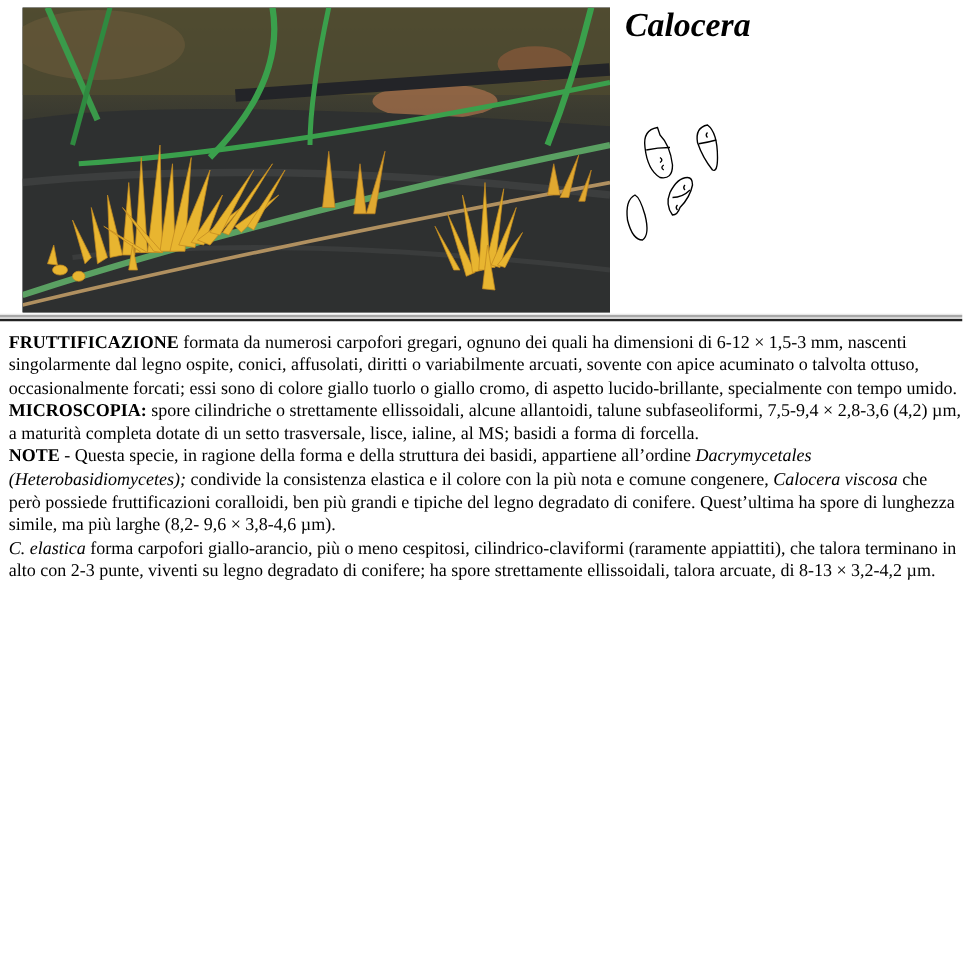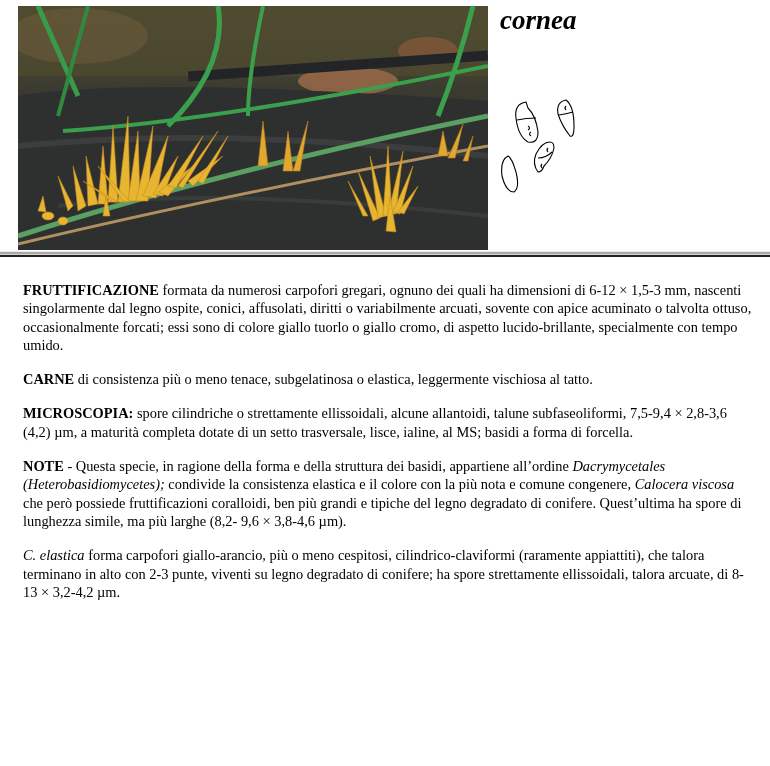--- a/index.html
+++ b/index.html
@@ -51,21 +51,21 @@
       background: linear-gradient(#e8e8e8 0, #e8e8e8 1px, #a8a8a8 1px, #a8a8a8 3px, #d4d4d4 3px, #d4d4d4 4px, #222 4px, #222 6px);
     }
     .text {
       position: absolute;
       left: 7px;
       top: 265px;
       width: 762px;
       font-size: 14.4px;
       line-height: 18.3px;
     }
-    .text p { margin: 16px; }
+    .text p { margin: 0; }
     .text b { font-weight: bold; }
     .text i { font-style: italic; }
   </style>
 </head>
 <body>
 
 <div class="photo">
   <svg width="470" height="244" viewBox="0 0 470 244" xmlns="http://www.w3.org/2000/svg">
     <defs>
       <linearGradient id="bg" x1="0" y1="0" x2="0" y2="1">
@@ -135,21 +135,21 @@
       <path d="M370 208 L385 145 L378 208 Z"></path>
       <path d="M375 206 L395 160 L382 208 Z"></path>
       <path d="M380 206 L400 180 L386 208 Z"></path>
       <path d="M368 225 L372 190 L378 226 Z"></path>
       <path d="M345 210 L330 175 L350 210 Z"></path>
     </g>
   </svg>
 </div>
 
 <div class="title">
-  <div>cornea</div>
+  <div>Calocera</div>
 </div>
 
 <div class="spores">
   <svg width="90" height="100" viewBox="0 0 90 100" xmlns="http://www.w3.org/2000/svg" fill="none" stroke="#000" stroke-width="1.1">
 
     <path d="M28 6 Q16 8 18 22 Q20 40 30 46 Q40 48 40 36 Q38 20 30 12 Z"></path>
     <path d="M19 24 Q28 22 38 22"></path>
     <path d="M30 30 q3 2 0 4"></path>
     <path d="M33 36 q-3 2 0 4"></path>
 
@@ -163,17 +163,16 @@
     <path d="M40 62 Q48 62 54 56"></path>
     <path d="M44 68 q-2 2 0 4"></path>
     <path d="M50 52 q-2 2 0 4"></path>
   </svg>
 </div>
 
 <div class="rule"></div>
 
 <div class="text">
   <p><b>FRUTTIFICAZIONE</b><span> formata da numerosi carpofori gregari, ognuno dei quali ha dimensioni di 6-12 × 1,5-3 mm, nascenti singolarmente dal legno ospite, conici, affusolati, diritti o variabilmente arcuati, sovente con apice acuminato o talvolta ottuso, occasionalmente forcati; essi sono di colore giallo tuorlo o giallo cromo, di aspetto lucido-brillante, specialmente con tempo umido.</span></p>
-  <p><b>CARNE</b><span> di consistenza più o meno tenace, subgelatinosa o elastica, leggermente vischiosa al tatto.</span></p>
   <p><b>MICROSCOPIA:</b><span> spore cilindriche o strettamente ellissoidali, alcune allantoidi, talune subfaseoliformi, 7,5-9,4 × 2,8-3,6 (4,2) µm, a maturità completa dotate di un setto trasversale, lisce, ialine, al MS; basidi a forma di forcella.</span></p>
   <p><b>NOTE</b><span> - Questa specie, in ragione della forma e della struttura dei basidi, appartiene all’ordine </span><i>Dacrymycetales (Heterobasidiomycetes);</i><span> condivide la consistenza elastica e il colore con la più nota e comune congenere, </span><i>Calocera viscosa</i><span> che però possiede fruttificazioni coralloidi, ben più grandi e tipiche del legno degradato di conifere. Quest’ultima ha spore di lunghezza simile, ma più larghe (8,2- 9,6 × 3,8-4,6 µm).</span></p>
   <p><i>C. elastica</i><span> forma carpofori giallo-arancio, più o meno cespitosi, cilindrico-claviformi (raramente appiattiti), che talora terminano in alto con 2-3 punte, viventi su legno degradato di conifere; ha spore strettamente ellissoidali, talora arcuate, di 8-13 × 3,2-4,2 µm.</span></p>
 </div>
 
 </body></html>

